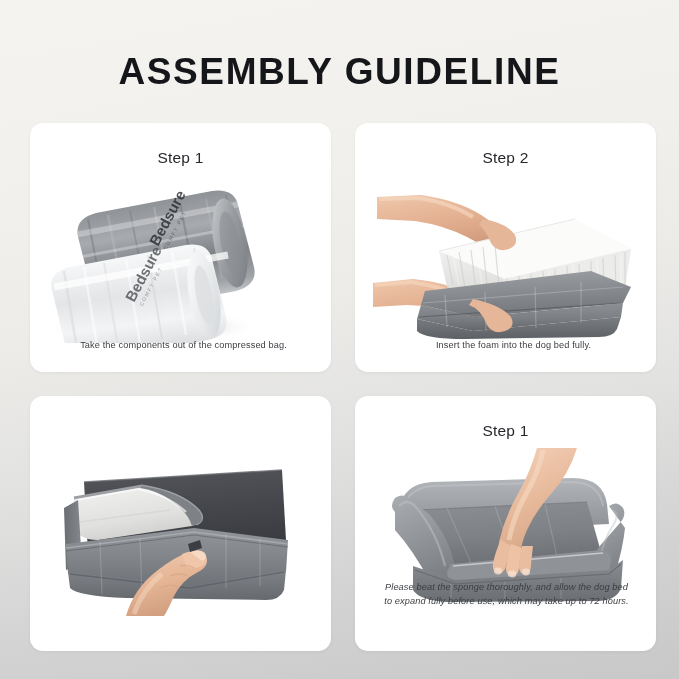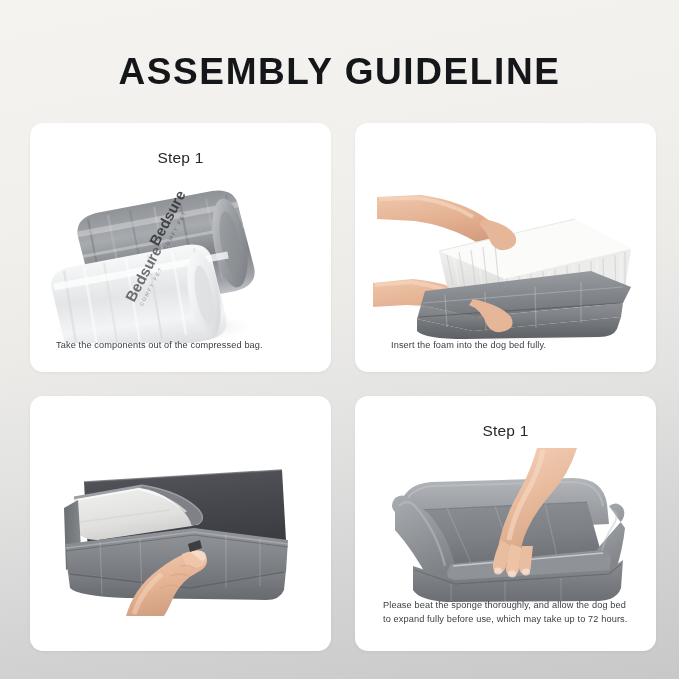--- a/index.html
+++ b/index.html
@@ -76,25 +76,26 @@
 
   .step-caption {
     position: absolute;
     left: 26px;
     right: 20px;
     bottom: 0;
     font-size: 9.2px;
     line-height: 1.52;
     color: #3b3d41;
     letter-spacing: 0.12px;
+    text-align: center;
   }
   .card-1 .step-caption { bottom: 19px; }
   .card-2 .step-caption { bottom: 19px; left: 36px; }
   .card-3 .step-caption { bottom: 22px; }
-  .card-4 .step-caption { bottom: 24px; left: 28px; right: 26px; }
+  .card-4 .step-caption { bottom: 42px; left: 28px; right: 26px; font-style: italic; }
 
   .step-figure svg { display: block; width: 100%; height: 100%; }
 </style>
 </head>
 <body>
 
 <h1 class="page-title">ASSEMBLY GUIDELINE</h1>
 
 <div class="steps-grid">
 
@@ -189,20 +190,21 @@
             <text x="1" y="9" font-family="'Liberation Sans', sans-serif" font-size="5" letter-spacing="1.6" fill="#5e6165" opacity="0.6">COMFY PET</text>
           </g>
         </g>
       </svg>
     </div>
 
     <div class="step-caption">Take the components out of the compressed bag.</div>
   </div>
 
   <div class="step-card card-2">
+    <div class="step-title">Step 2</div>
 
     <div class="step-figure">
       <svg viewBox="0 0 301 168" preserveAspectRatio="xMidYMid meet">
         <defs>
           <linearGradient id="s2foamTop" x1="0" y1="0" x2="0.3" y2="1">
             <stop offset="0%" stop-color="#ffffff"></stop>
             <stop offset="60%" stop-color="#f4f4f3"></stop>
             <stop offset="100%" stop-color="#e4e4e3"></stop>
           </linearGradient>
           <linearGradient id="s2foamFront" x1="0" y1="0" x2="0" y2="1">

